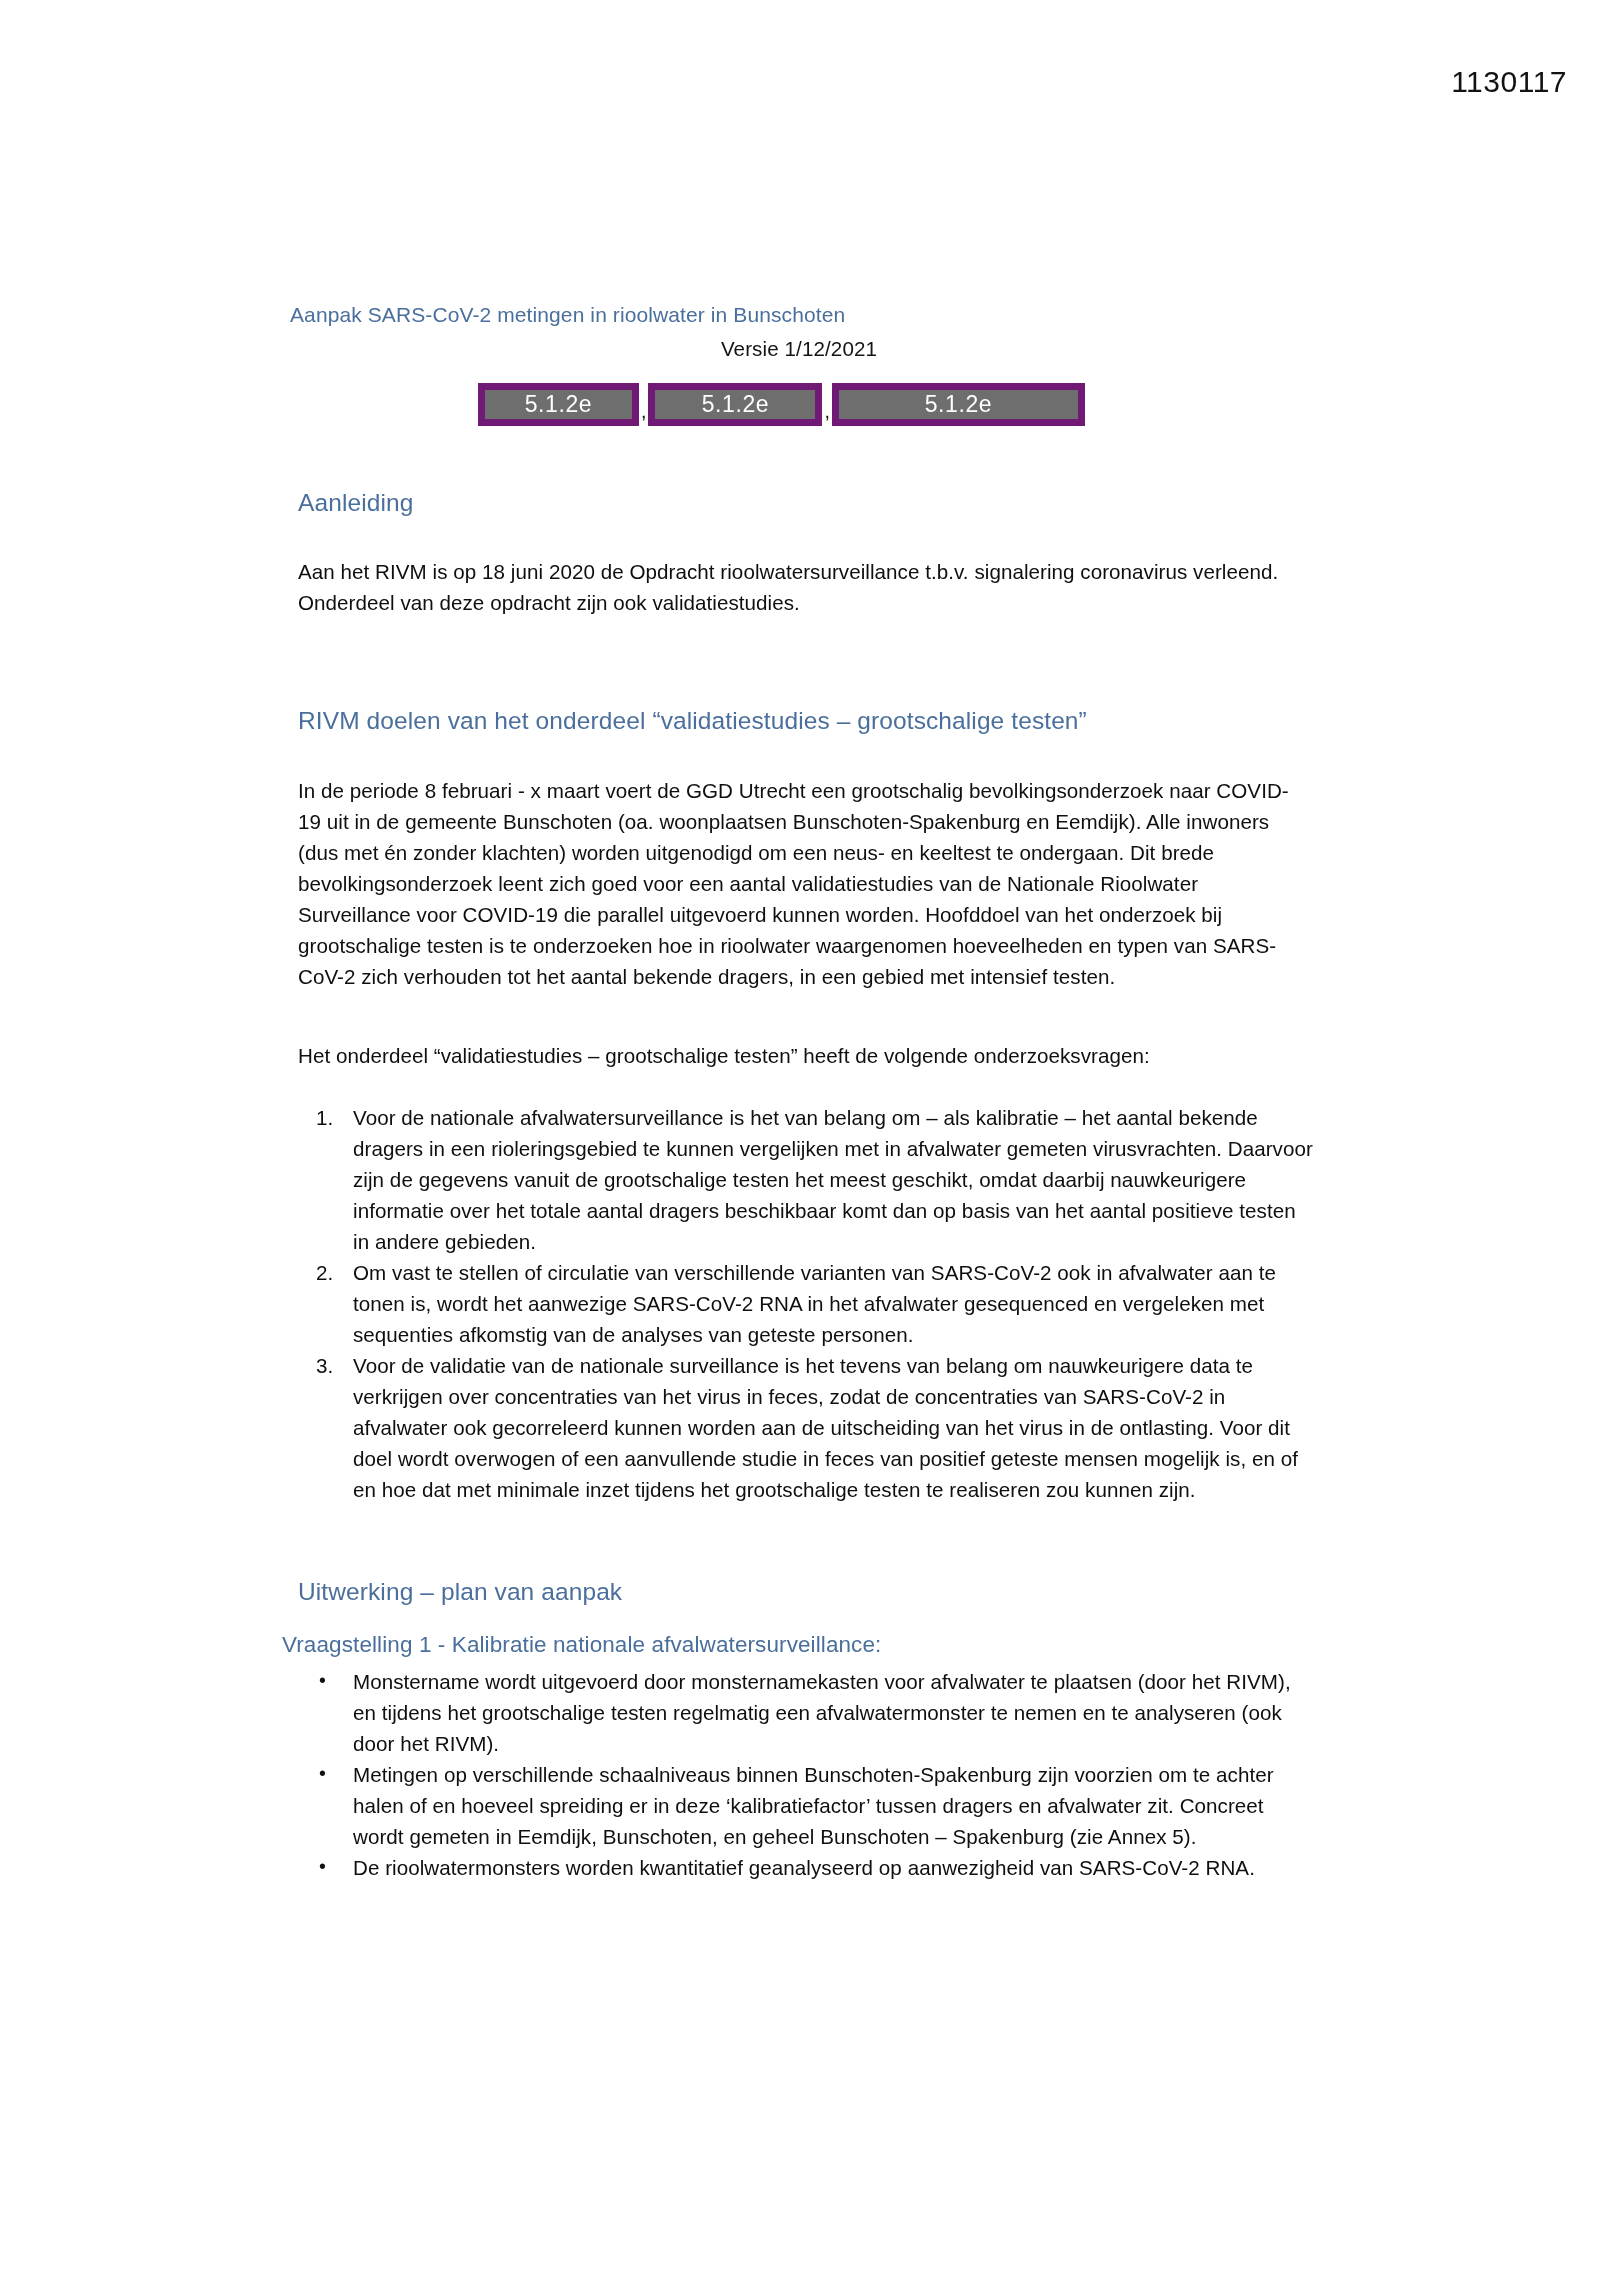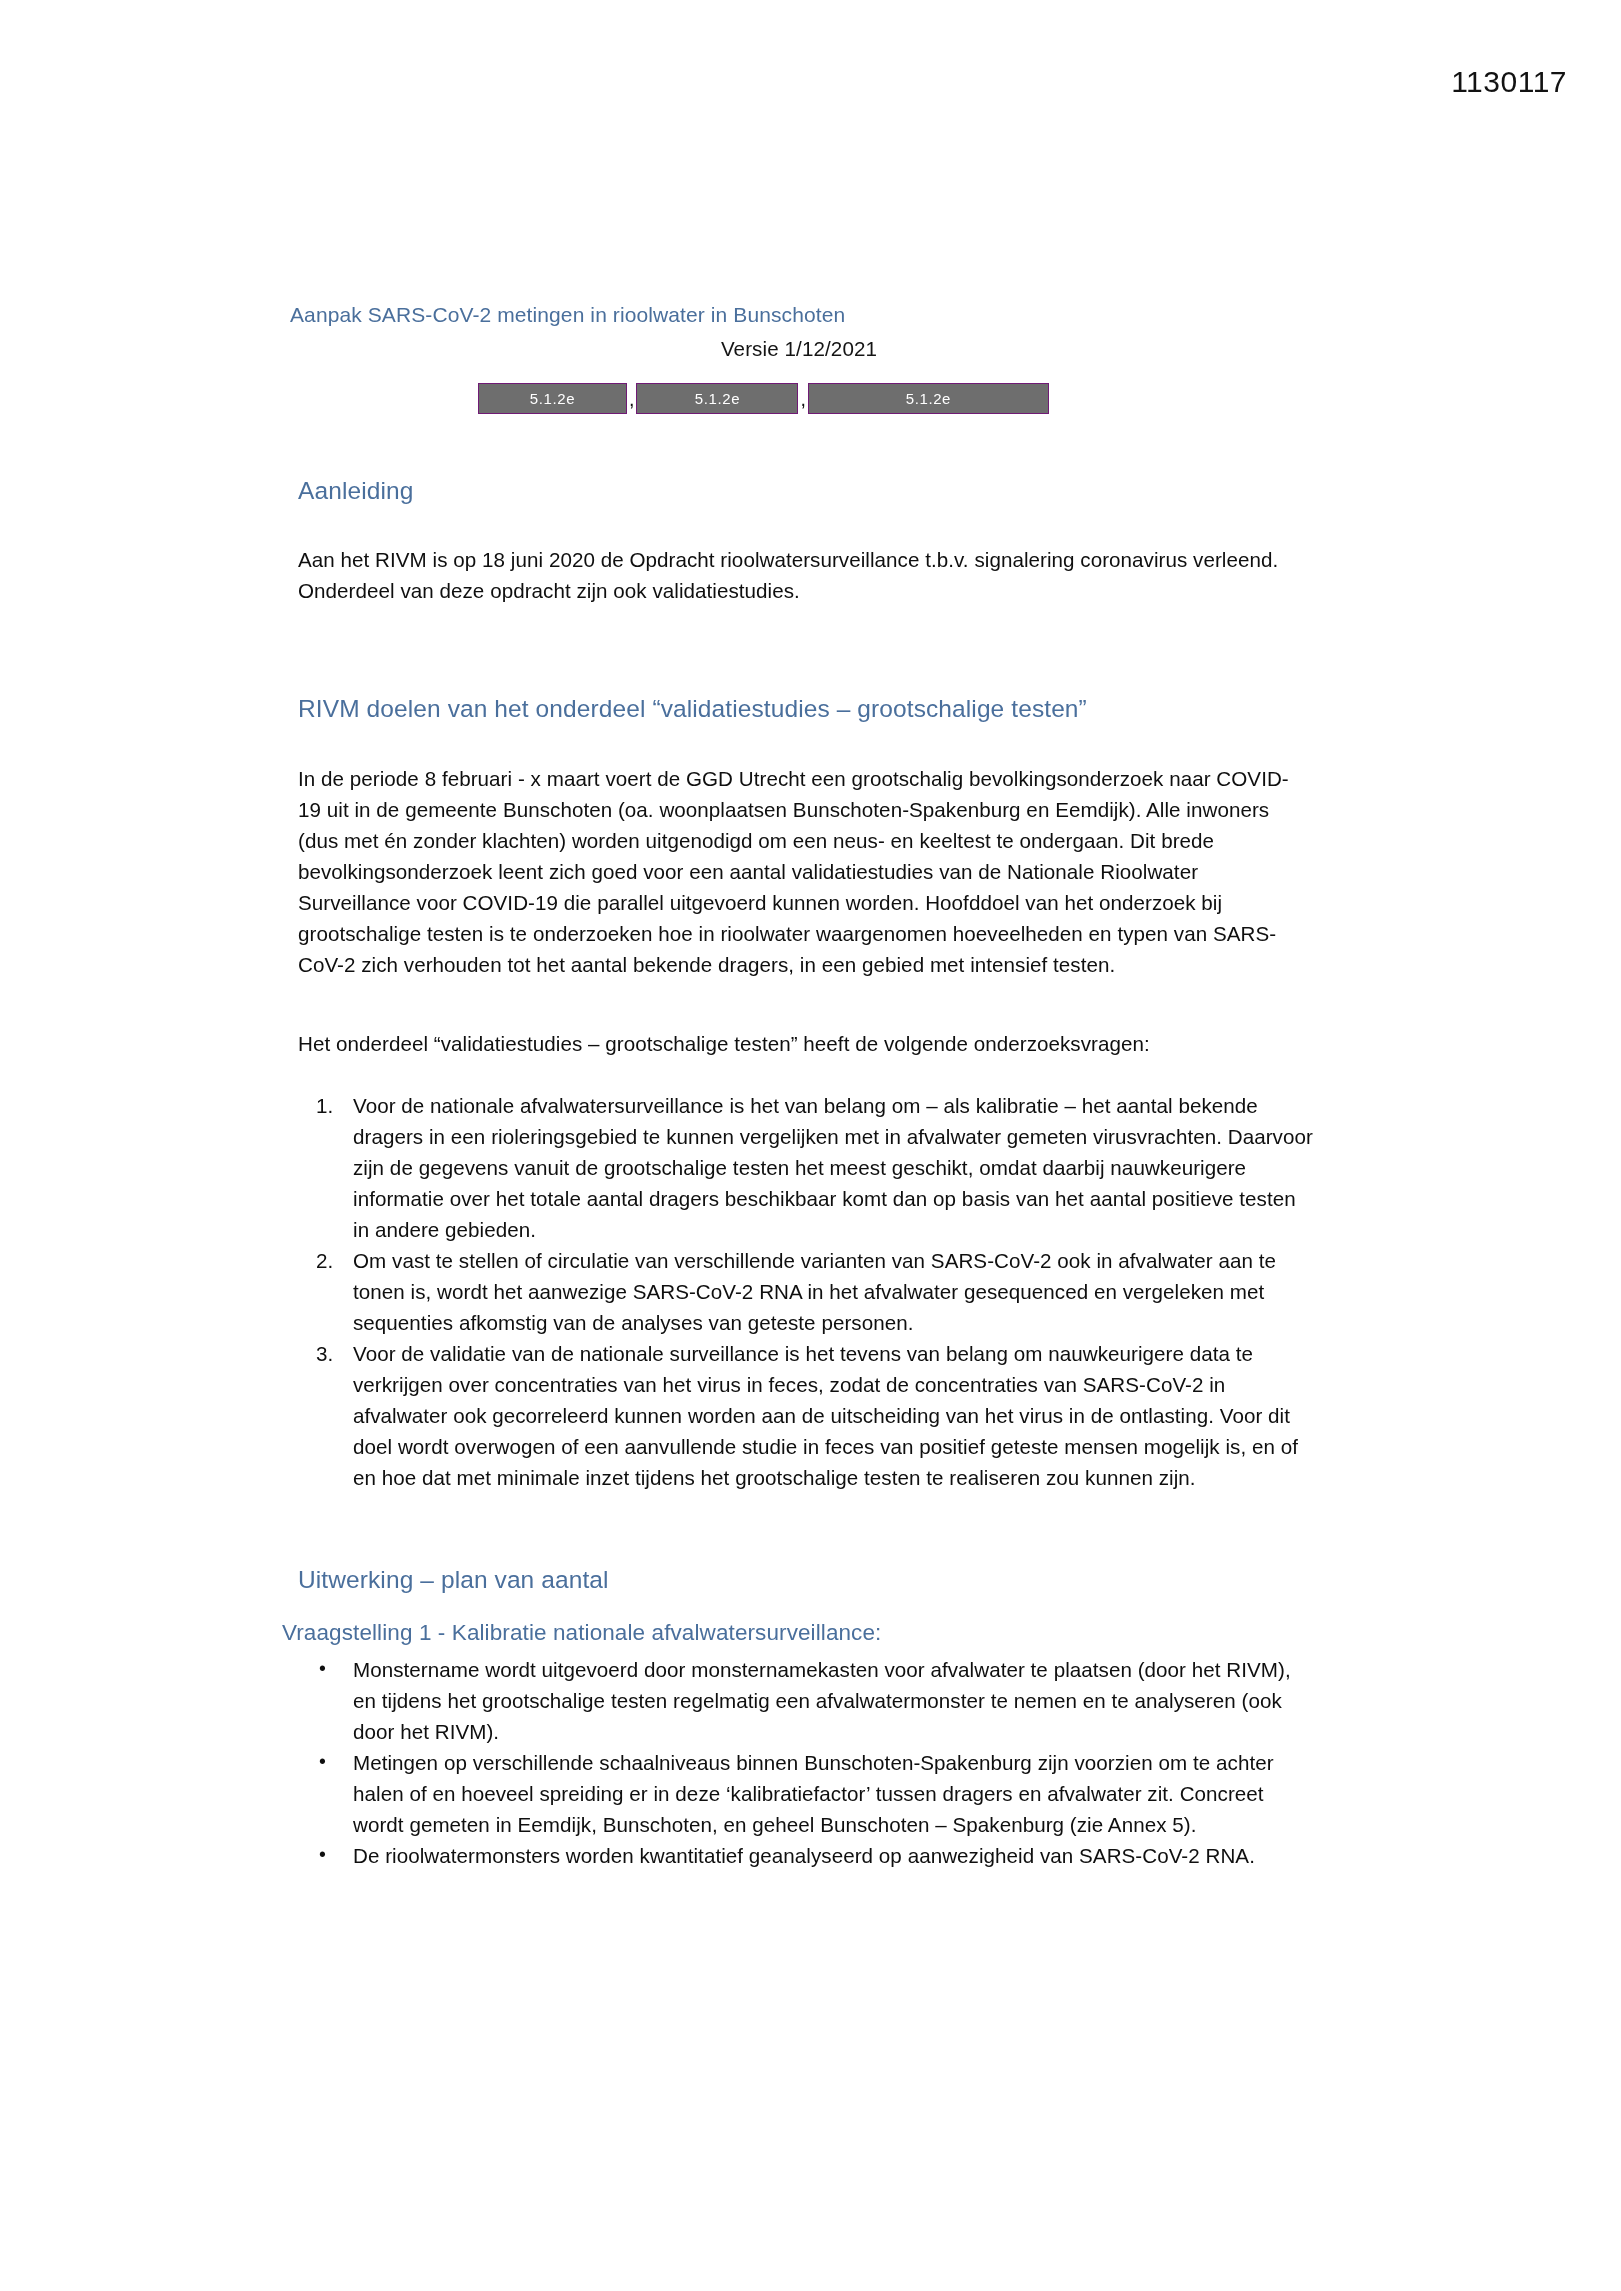--- a/index.html
+++ b/index.html
@@ -63,23 +63,23 @@
   
   .redaction-row {
     margin-top: 21.6px;
     display: flex;
     align-items: flex-end;
     justify-content: flex-start;
     padding-left: 196px;
   }
   .redaction-box {
     background: #6e6e6e;
-    border: 1px solid #701a75;
+    border: 7px solid #701a75;
     color: #ffffff;
-    font-size: 15px;
+    font-size: 23px;
     text-align: center;
     line-height: 29px;
     height: 29px;
     box-sizing: content-box;
     letter-spacing: 0.6px;
   }
   .redaction-box.w1 { width: 147px; }
   .redaction-box.w2 { width: 160px; }
   .redaction-box.w3 { width: 239px; }
   .redaction-sep {
@@ -210,21 +210,21 @@
         <li>
           <span class="marker">3.</span>
           <span class="li-text">Voor de validatie van de nationale surveillance is het tevens van belang om nauwkeurigere data te verkrijgen over concentraties van het virus in feces, zodat de concentraties van SARS-CoV-2 in afvalwater ook gecorreleerd kunnen worden aan de uitscheiding van het virus in de ontlasting. Voor dit doel wordt overwogen of een aanvullende studie in feces van positief geteste mensen mogelijk is, en of en hoe dat met  minimale inzet tijdens het grootschalige testen te realiseren zou kunnen zijn.</span>
         </li>
       </ol>
     </div>
 
     <div class="gap-xl"></div>
 
     <div class="section">
-      <h2 class="sec-heading">Uitwerking – plan van aantal</h2>
+      <h2 class="sec-heading">Uitwerking – plan van aanpak</h2>
       <div class="gap-xs"></div>
       <h3 class="sub-heading">Vraagstelling 1 - Kalibratie nationale afvalwatersurveillance:</h3>
       <div class="gap-xs"></div>
 
       <ul class="bullet-list">
         <li>
           <span class="marker">•</span>
           <span class="li-text">Monstername wordt uitgevoerd door monsternamekasten voor afvalwater te plaatsen (door het RIVM), en tijdens het grootschalige testen regelmatig een afvalwatermonster te nemen en te analyseren (ook door het RIVM).</span>
         </li>
         <li>

